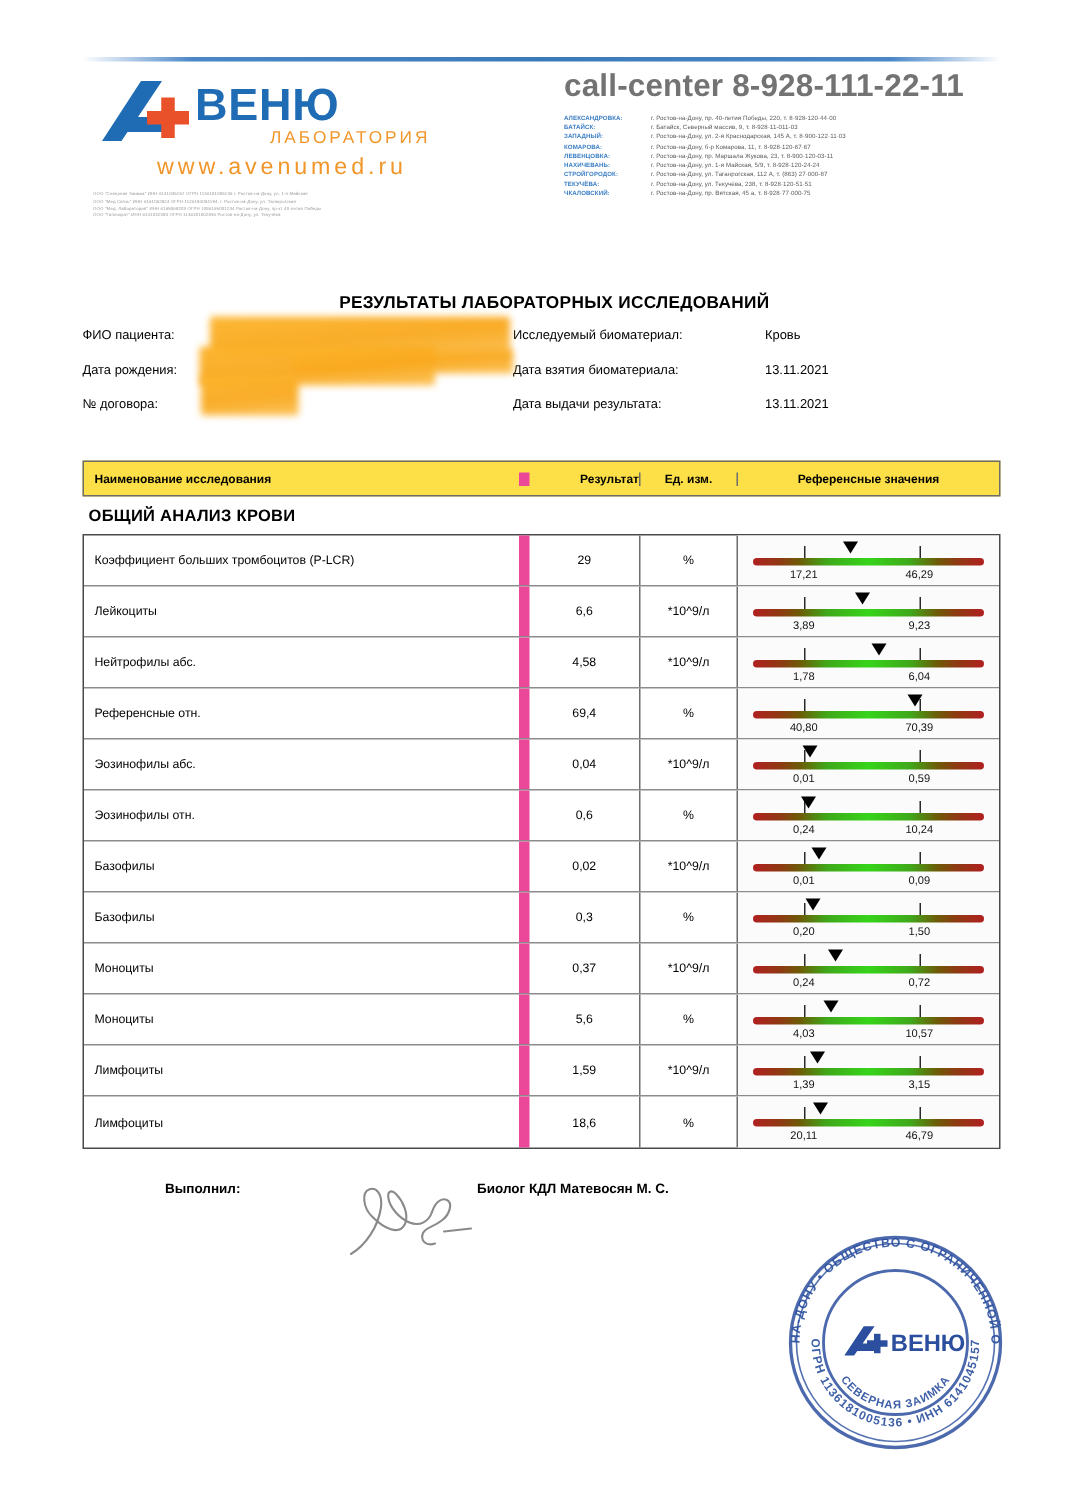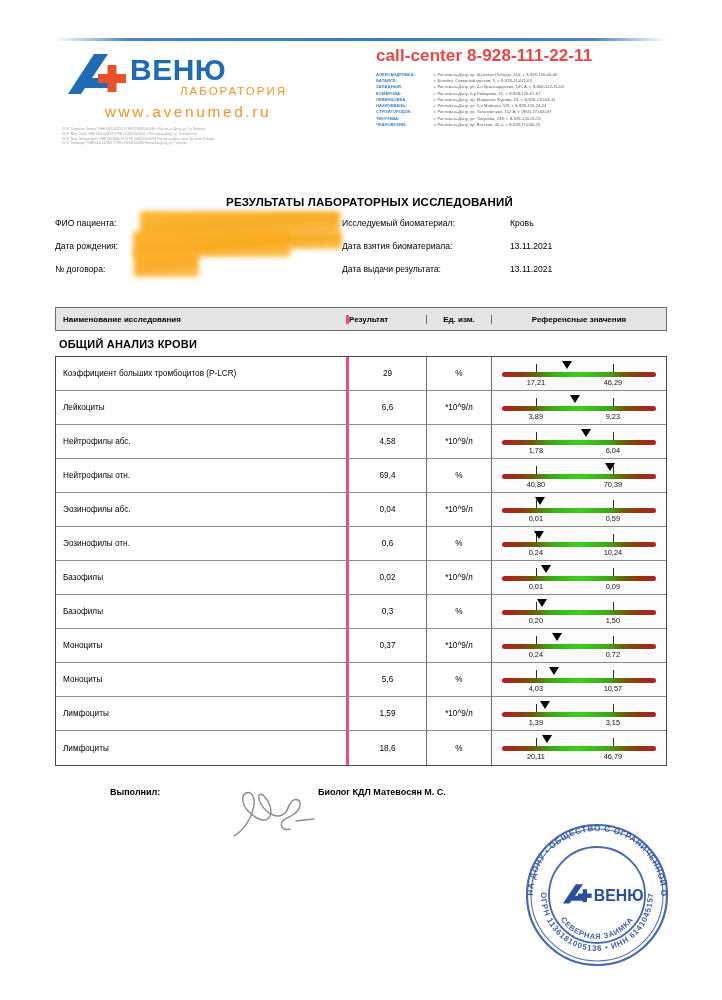--- a/index.html
+++ b/index.html
@@ -32,21 +32,21 @@
   }
   .legal {
     margin-top: 6px; width: 252px;
     font-size: 2.9px; line-height: 1.65; color: #9a9a9a;
     letter-spacing: 0.1px;
   }
   .legal div { white-space: nowrap; overflow: hidden; }
 
   .contacts { position: absolute; left: 376px; top: 0px; width: 318px; }
   .call-center {
-    font-size: 17px; font-weight: bold; color: #ef4444;
+    font-size: 21px; font-weight: bold; color: #737373;
     letter-spacing: 0.1px; margin-bottom: 6px;
   }
   .contact-row { display: flex; font-size: 4.1px; line-height: 1.52; white-space: nowrap; }
   .contact-city {
     color: #3c7fc4; font-weight: bold; width: 58px; flex: 0 0 58px;
     letter-spacing: 0.05px;
   }
   .contact-addr { color: #5a5a5a; letter-spacing: 0.05px; }
 
   
@@ -74,25 +74,25 @@
   .r4 { left: 196px; top: 233px; width: 146px; height: 16px; }
 
   .analyzer-note {
     position: absolute; left: 55px; top: 288px; font-size: 8.5px;
   }
 
   
   .tbl { position: absolute; left: 55px; top: 307px; width: 612px; }
   .thead {
     display: flex; height: 24px; align-items: center;
-    background: #e5e5e5; border: 1px solid #6d6d6d;
+    background: #fde047; border: 1px solid #6d6d6d;
     font-size: 8px; font-weight: bold;
   }
   .c-name { width: 290px; flex: 0 0 290px; padding-left: 7px; }
-  .c-res  { width:  80px; flex: 0 0  80px; text-align: left; border-left: 3px solid #ec4899; }
+  .c-res  { width:  80px; flex: 0 0  80px; text-align: right; border-left: 7px solid #ec4899; }
   .c-unit { width:  65px; flex: 0 0  65px; text-align: center; border-left: 1px solid #6d6d6d; }
   .c-ref  { flex: 1 1 auto; text-align: center; border-left: 1px solid #6d6d6d; }
 
   .section-title {
     font-size: 11px; font-weight: bold; padding: 7px 0 6px 4px; letter-spacing: 0.2px;
   }
 
   .tbody { border: 1.6px solid #4a4a4a; }
   .trow {
     display: flex; height: 34px; align-items: stretch;
@@ -283,21 +283,21 @@
               <div class="bar"></div>
               <div class="tickmark" style="left: calc(22% + 5.6px);"></div>
               <div class="reflabel" style="left: calc(22% + 5.6px);">1,78</div>
               <div class="tickmark" style="left: calc(72% - 4.4px);"></div>
               <div class="reflabel" style="left: calc(72% - 4.4px);">6,04</div>
               <div class="marker" style="left: calc(54.8638% - 0.97277px);"></div>
             </div>
           </div>
         </div>
         <div class="trow">
-          <div class="cell c-name">Нейтрофилы отн.</div>
+          <div class="cell c-name">Референсные отн.</div>
           <div class="cell c-res">69,4</div>
           <div class="cell c-unit">%</div>
           <div class="cell c-ref">
             <div class="refwrap">
               <div class="bar"></div>
               <div class="tickmark" style="left: calc(22% + 5.6px);"></div>
               <div class="reflabel" style="left: calc(22% + 5.6px);">40,80</div>
               <div class="tickmark" style="left: calc(72% - 4.4px);"></div>
               <div class="reflabel" style="left: calc(72% - 4.4px);">70,39</div>
               <div class="marker" style="left: calc(70.3271% - 4.06543px);"></div>

